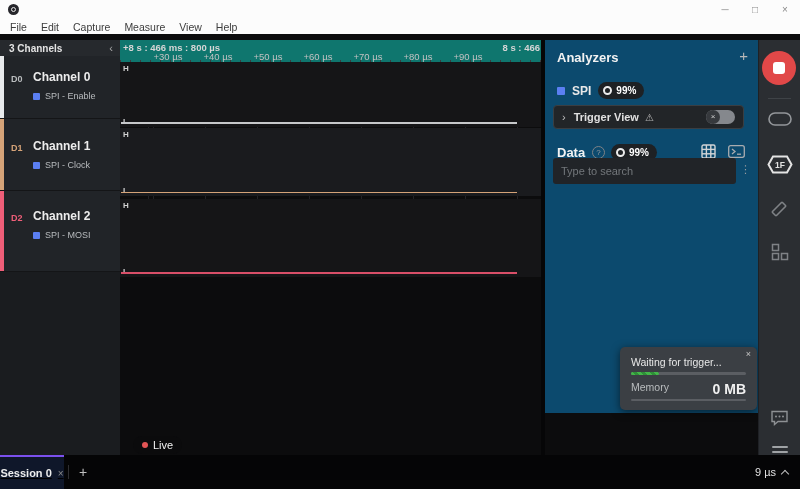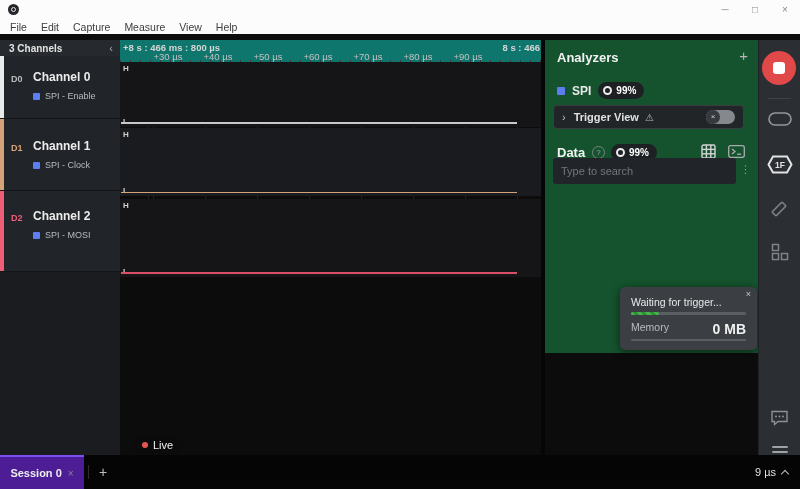--- a/index.html
+++ b/index.html
@@ -62,21 +62,21 @@
   .trace { position:absolute; left:1px; width:396px; bottom:3px; }
   .trace1 { height:2.5px; } .trace2 { height:1.5px; } .trace3 { height:2px; }
   .live-btn { position:absolute; left:13px; bottom:7px; height:18px; padding:0 9px;
     background:#0b0b0c; border-radius:9px; display:flex; align-items:center; gap:5px; }
   .live-dot { width:6px; height:6px; border-radius:50%; background:#e25555; }
   .live-label { font-size:11px; color:#f2f2f2; }
   .h-scroll { position:absolute; right:1px; bottom:1px; width:18px; height:4px; background:#4d4f53; border-radius:2px; }
   .area-divider { position:absolute; left:541px; top:0; width:4px; height:421px; background:#060607; }
 
   
-  .side-panel { position:absolute; left:545px; top:0; width:213px; height:313px; background:#14532d; }
+  .side-panel { position:absolute; left:545px; top:0; width:213px; height:373px; background:#0c4a6e; }
   .sec-title { position:absolute; font-size:13px; font-weight:bold; color:#f2f2f2; }
   .analyzers-title { left:12px; top:10px; }
   .add-analyzer { position:absolute; right:10px; top:7px; font-size:15px; color:#b8b8b8; }
   .spi-row { position:absolute; left:12px; top:42px; display:flex; align-items:center; gap:7px; }
   .spi-label { font-size:12px; font-weight:600; color:#e8e8e8; }
   .badge { display:flex; align-items:center; gap:4px; background:#1e2124; border-radius:9px;
     height:17px; padding:0 8px 0 5px; }
   .ring { width:9px; height:9px; border:2px solid #ececec; border-radius:50%; }
   .badge-pct { font-size:10px; font-weight:bold; color:#fff; }
   .trigger-row { position:absolute; left:8px; right:14px; top:65px; height:24px; background:#222528;
@@ -125,22 +125,22 @@
   .rail-div { position:absolute; left:9px; top:58px; width:23px; height:1px; background:#3f4347; }
   .rail-icon { position:absolute; left:0; width:41px; display:flex; justify-content:center; }
   .ri-device { top:72px; } .ri-hex { top:115px; } .ri-ruler { top:160px; } .ri-ext { top:203px; }
   .ri-chat { top:370px; } .ri-burger { top:406px; }
   .burger { display:flex; flex-direction:column; gap:3px; }
   .burger span { width:16px; height:2px; background:#9fa2a5; border-radius:1px; }
 
   
   .bottombar { position:absolute; left:0; top:455px; width:800px; height:34px; background:#050506;
     display:flex; align-items:center; }
-  .session-tab { width:84px; height:34px; background:#4c1d95; border-top:2px solid #7b50ee;
-    display:flex; align-items:center; justify-content:center; gap:6px; }
+  .session-tab { width:64px; height:34px; background:#0f172a; border-top:2px solid #7b50ee;
+    display:flex; align-items:center; justify-content:center; gap:6px;text-decoration:underline; }
   .session-label { font-size:11px; font-weight:bold; color:#ededed; }
   .session-close { font-size:10px; color:#8a8a8a; }
   .tab-sep { width:1px; height:14px; background:#2e2e31; margin-left:4px; }
   .add-tab { margin-left:10px; font-size:14px; color:#c0c0c0; }
   .time-scale { margin-left:auto; display:flex; align-items:center; gap:6px; padding-right:12px; }
   .time-label { font-size:11px; color:#e0e0e0; }
   .caret-up { border:solid #c0c0c0; border-width:0 1.5px 1.5px 0; padding:2.5px;
     transform:rotate(-135deg); margin-top:3px; }
   svg { display:block; }
 </style>

